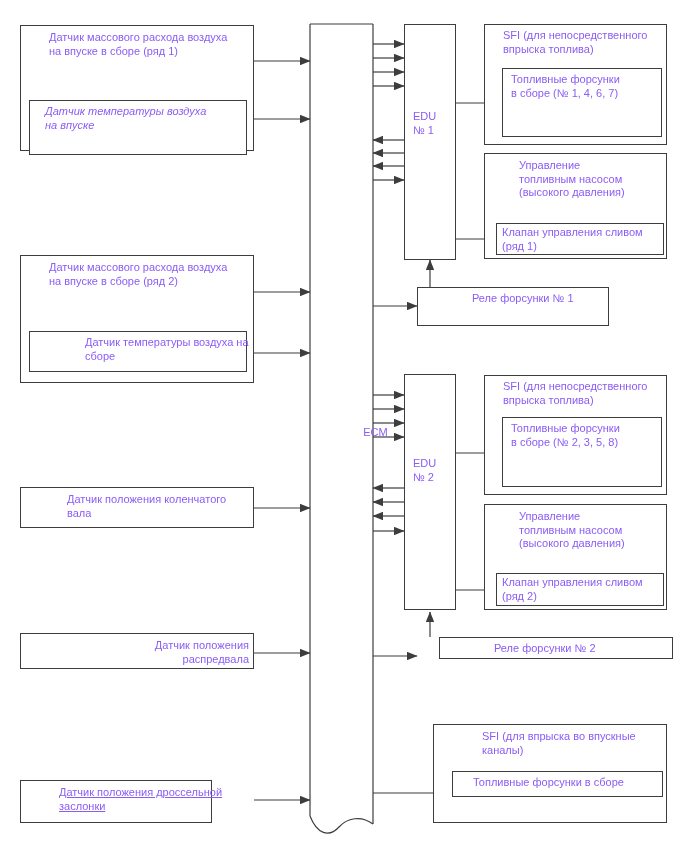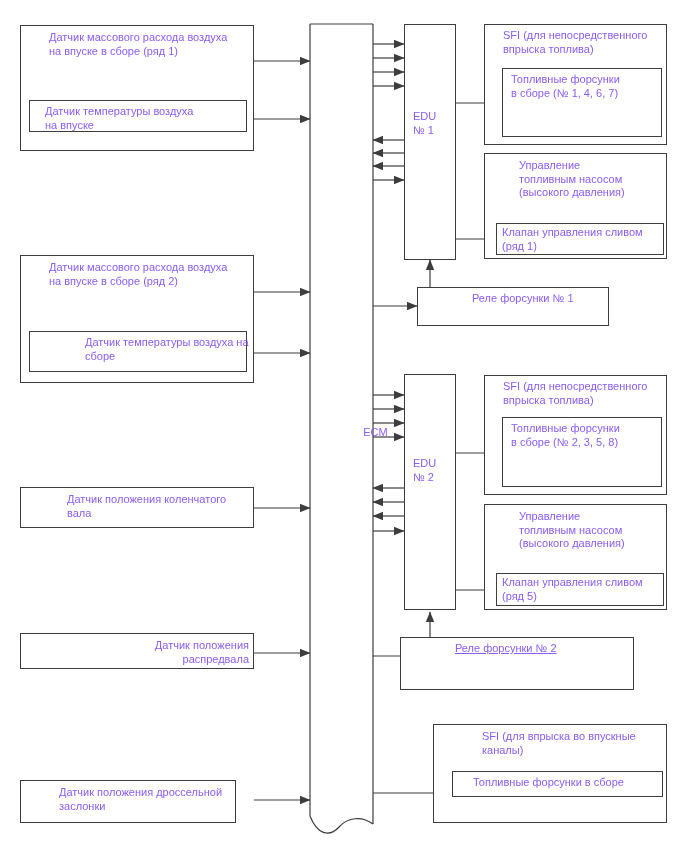--- a/index.html
+++ b/index.html
@@ -104,21 +104,21 @@
       <path d="M434,765 L666,765"></path>
     </g>
   </svg>
 
   <div class="box" style="left:20px; top:25px; width:234px; height:126px;">
     <div class="txt" style="padding:5px 4px 0 28px">
       <div>Датчик массового расхода воздуха</div>
       <div>на впуске в сборе (ряд 1)</div>
     </div>
   </div>
-  <div class="box" style="left:29px; top:100px; width:218px; height:32px;">
+  <div class="box" style="left:29px; top:100px; width:218px; height:55px;font-style:italic;">
     <div class="txt" style="padding:4px 4px 0 15px">
       <div>Датчик температуры воздуха</div>
       <div>на впуске</div>
     </div>
   </div>
 
   <div class="box" style="left:20px; top:255px; width:234px; height:128px;">
     <div class="txt" style="padding:5px 4px 0 28px">
       <div>Датчик массового расхода воздуха</div>
       <div>на впуске в сборе (ряд 2)</div>
@@ -138,21 +138,21 @@
     </div>
   </div>
 
   <div class="box" style="left:20px; top:633px; width:234px; height:36px;text-align:right;">
     <div class="txt" style="padding:5px 4px 0 46px">
       <div>Датчик положения</div>
       <div>распредвала</div>
     </div>
   </div>
 
-  <div class="box" style="left:20px; top:780px; width:216px; height:43px;">
+  <div class="box" style="left:20px; top:780px; width:192px; height:43px;text-decoration:underline;">
     <div class="txt" style="padding:5px 4px 0 38px">
       <div>Датчик положения дроссельной</div>
       <div>заслонки</div>
     </div>
   </div>
 
   <div class="lbl center" style="left:310px; top:426px; width:63px;">ECM</div>
 
   <div class="box" style="left:404px; top:24px; width:52px; height:236px;">
     <div class="txt" style="padding:85px 0 0 8px">
@@ -216,25 +216,25 @@
   <div class="box" style="left:484px; top:504px; width:183px; height:106px;">
     <div class="txt" style="padding:5px 4px 0 34px">
       <div>Управление</div>
       <div>топливным насосом</div>
       <div>(высокого давления)</div>
     </div>
   </div>
   <div class="box" style="left:496px; top:573px; width:168px; height:33px;">
     <div class="txt" style="padding:2px 4px 0 5px">
       <div>Клапан управления сливом</div>
-      <div>(ряд 5)</div>
-    </div>
-  </div>
-
-  <div class="box" style="left:400px; top:637px; width:234px; height:53px;text-decoration:underline;">
+      <div>(ряд 2)</div>
+    </div>
+  </div>
+
+  <div class="box" style="left:439px; top:637px; width:234px; height:22px;">
     <div class="txt" style="padding:4px 4px 0 54px">
       <div>Реле форсунки № 2</div>
     </div>
   </div>
 
   <div class="box" style="left:433px; top:724px; width:234px; height:99px;">
     <div class="txt" style="padding:5px 4px 0 48px">
       <div>SFI (для впрыска во впускные</div>
       <div>каналы)</div>
     </div>

